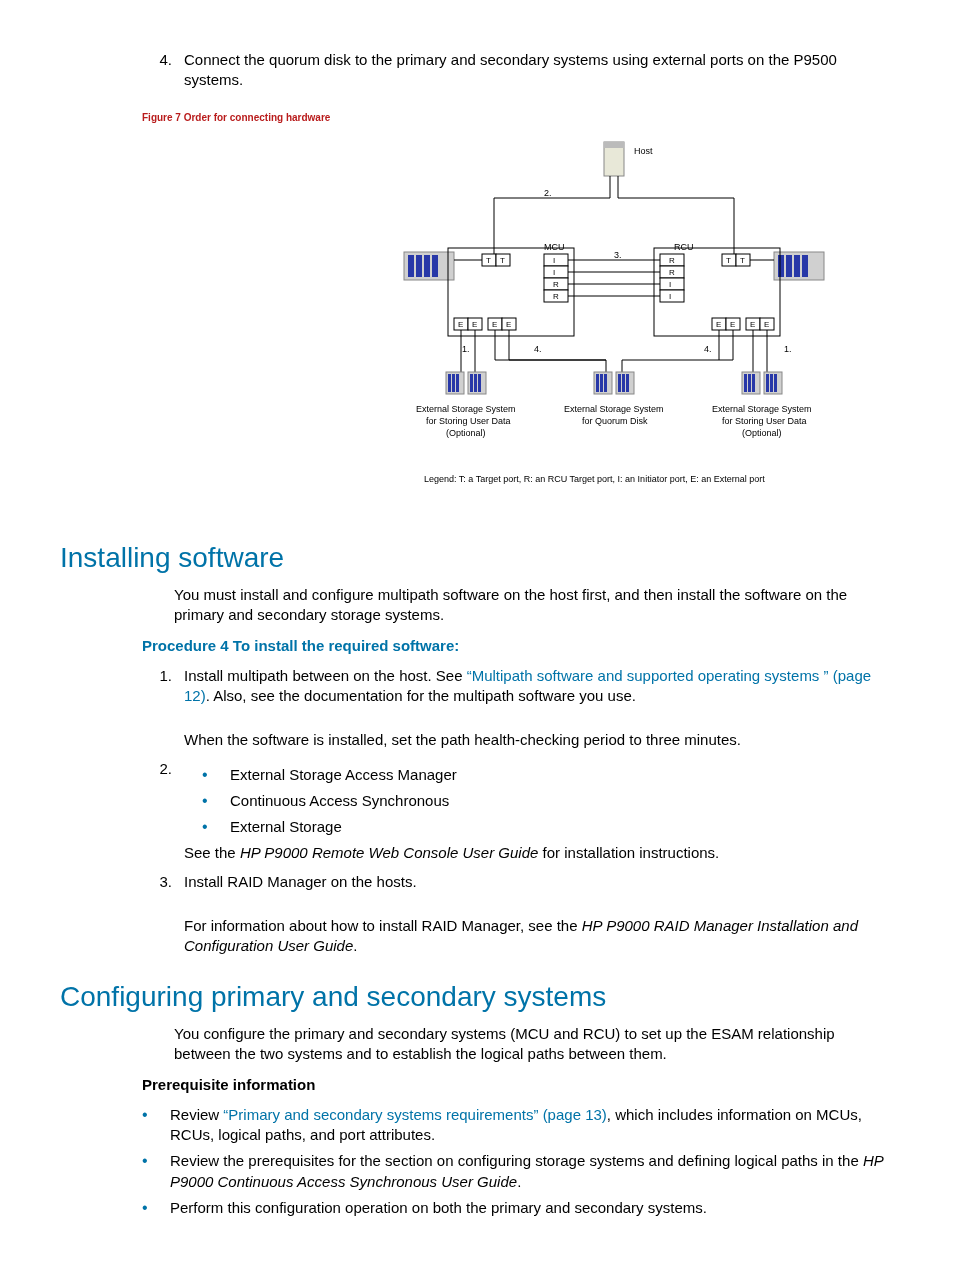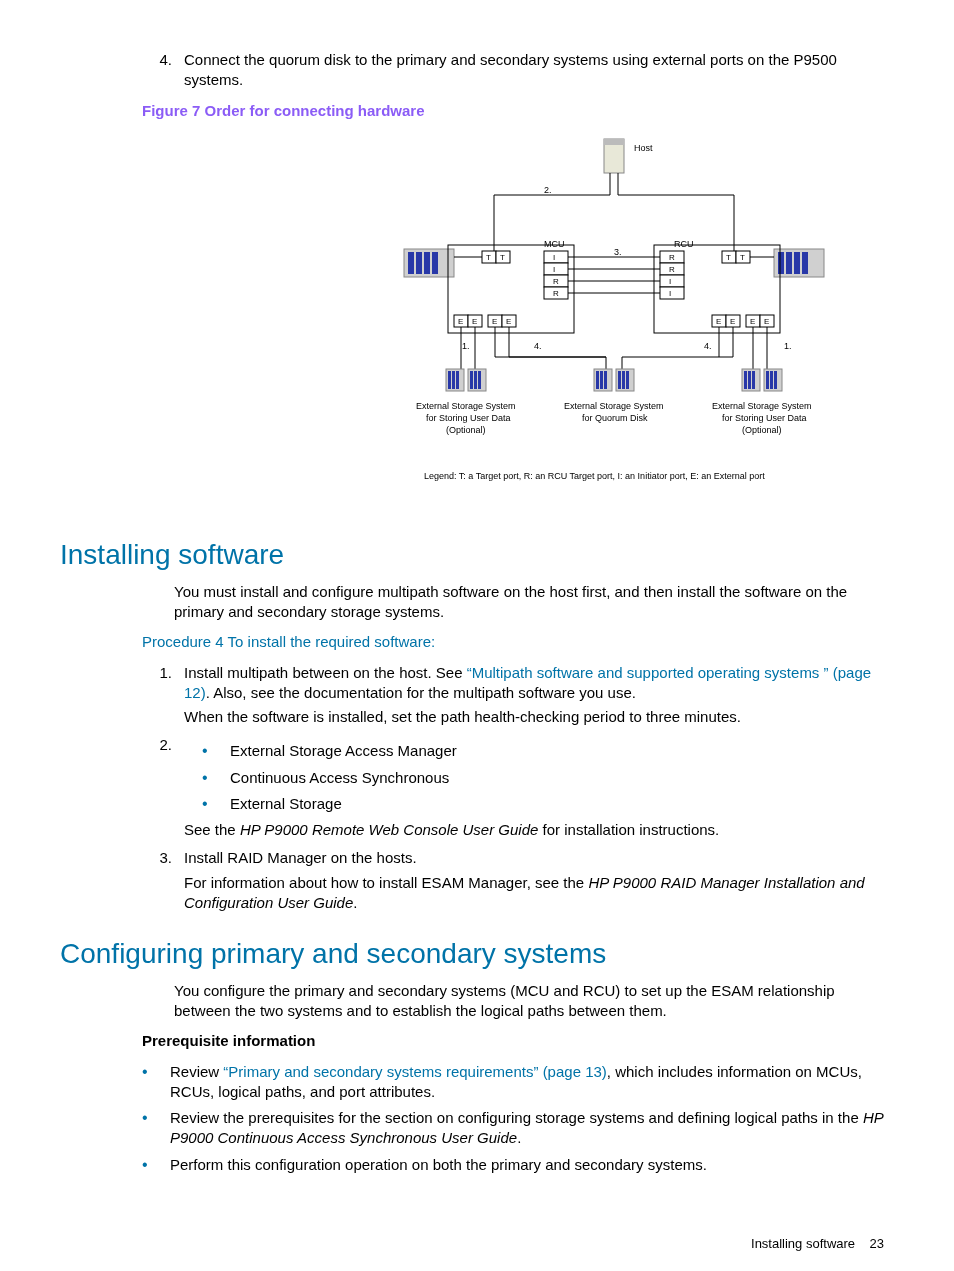--- a/index.html
+++ b/index.html
@@ -22,49 +22,49 @@
     text-align: right;
     padding-right: 12px;
   }
   .ol-body {
     flex: 1;
   }
   .indent-block {
     margin-left: 82px;
   }
   .figure-caption {
-    color: #8b5cf6;
+    color: #b91c1c;
     font-weight: bold;
-    margin: 10px 0 8px 82px;
-    font-size: 15px;
+    margin: 20px 0 8px 82px;
+    font-size: 10px;
   }
   .figure-box {
     margin: 0 0 16px 82px;
     text-align: right;
   }
   h1 {
     font-weight: 300;
     font-size: 28px;
     color: #0073a8;
     margin: 22px 0 8px 0;
   }
   .body-para {
     margin: 0 0 10px 114px;
   }
   .procedure-title {
     color: #0073a8;
-    font-weight: normal;
+    font-weight: bold;
     margin: 6px 0 10px 82px;
     font-size: 15px;
   }
   .link {
     color: #0073a8;
   }
   .sub-para {
-    margin-top: 4px;
+    margin-top: 24px;
   }
   .bullet-list {
     margin: 6px 0 6px 18px;
   }
   .bullet-item {
     display: flex;
     margin-bottom: 6px;
   }
   .bullet-dot {
     width: 28px;
@@ -307,21 +307,21 @@
           </div>
       </div>
       <div><span>See the </span><span class="italic">HP P9000 Remote Web Console User Guide</span><span> for installation instructions.</span></div>
     </div>
   </div>
 
   <div class="ol-item">
     <div class="ol-num">3.</div>
     <div class="ol-body">
       <span>Install RAID Manager on the hosts.</span>
-      <div class="sub-para"><span>For information about how to install ESAM Manager, see the </span><span class="italic">HP P9000 RAID Manager Installation and Configuration User Guide</span><span>.</span></div>
+      <div class="sub-para"><span>For information about how to install RAID Manager, see the </span><span class="italic">HP P9000 RAID Manager Installation and Configuration User Guide</span><span>.</span></div>
     </div>
   </div>
 </div>
 
 <h1>Configuring primary and secondary systems</h1>
 <div class="body-para">You configure the primary and secondary systems (MCU and RCU) to set up the ESAM relationship between the two systems and to establish the logical paths between them.</div>
 <div class="prereq-title">Prerequisite information</div>
 
 <div class="top-bullets">
   <div class="bullet-item">

